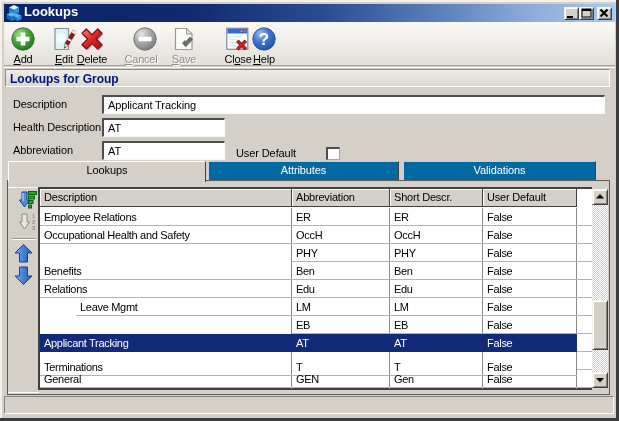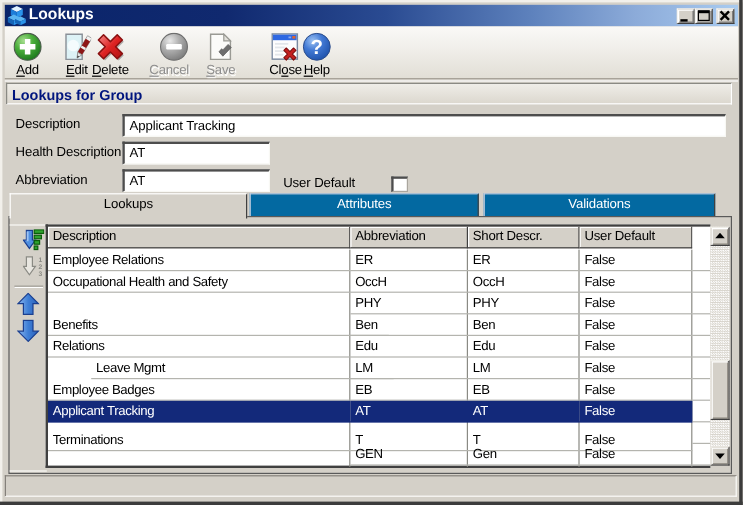--- a/index.html
+++ b/index.html
@@ -337,38 +337,38 @@
       <div class="cell" style="left:350px;width:93px;">Edu</div>
       <div class="cell" style="left:443px;width:94px;">False</div>
     </div>
     <div class="row" style="top:109px;">
       <div class="cell" style="left:0px;width:252px;margin-left:36px;">Leave Mgmt</div>
       <div class="cell" style="left:252px;width:98px;">LM</div>
       <div class="cell" style="left:350px;width:93px;">LM</div>
       <div class="cell" style="left:443px;width:94px;">False</div>
     </div>
     <div class="row" style="top:127px;">
-      <div class="cell" style="left:0px;width:252px;">Employee Badges</div>
       <div class="cell" style="left:252px;width:98px;">EB</div>
       <div class="cell" style="left:350px;width:93px;">EB</div>
       <div class="cell" style="left:443px;width:94px;">False</div>
     </div>
     <div class="row sel" style="top:145px;">
       <div class="cell" style="left:0px;width:252px;">Applicant Tracking</div>
       <div class="cell" style="left:252px;width:98px;">AT</div>
       <div class="cell" style="left:350px;width:93px;">AT</div>
       <div class="cell" style="left:443px;width:94px;">False</div>
     </div>
     <div class="row" style="top:169px;">
       <div class="cell" style="left:0px;width:252px;">Terminations</div>
       <div class="cell" style="left:252px;width:98px;">T</div>
       <div class="cell" style="left:350px;width:93px;">T</div>
       <div class="cell" style="left:443px;width:94px;">False</div>
     </div>
     <div class="row" style="top:181px;">
+      <div class="cell" style="left:0px;width:252px;">General</div>
       <div class="cell" style="left:252px;width:98px;">GEN</div>
       <div class="cell" style="left:350px;width:93px;">Gen</div>
       <div class="cell" style="left:443px;width:94px;">False</div>
     </div>
     <div style="position:absolute;left:537px;top:36px;width:15px;height:1px;background:#b4b4ae;"></div>
     <div style="position:absolute;left:537px;top:54px;width:15px;height:1px;background:#b4b4ae;"></div>
     <div style="position:absolute;left:537px;top:72px;width:15px;height:1px;background:#b4b4ae;"></div>
     <div style="position:absolute;left:537px;top:90px;width:15px;height:1px;background:#b4b4ae;"></div>
     <div style="position:absolute;left:537px;top:108px;width:15px;height:1px;background:#b4b4ae;"></div>
     <div style="position:absolute;left:537px;top:126px;width:15px;height:1px;background:#b4b4ae;"></div>

